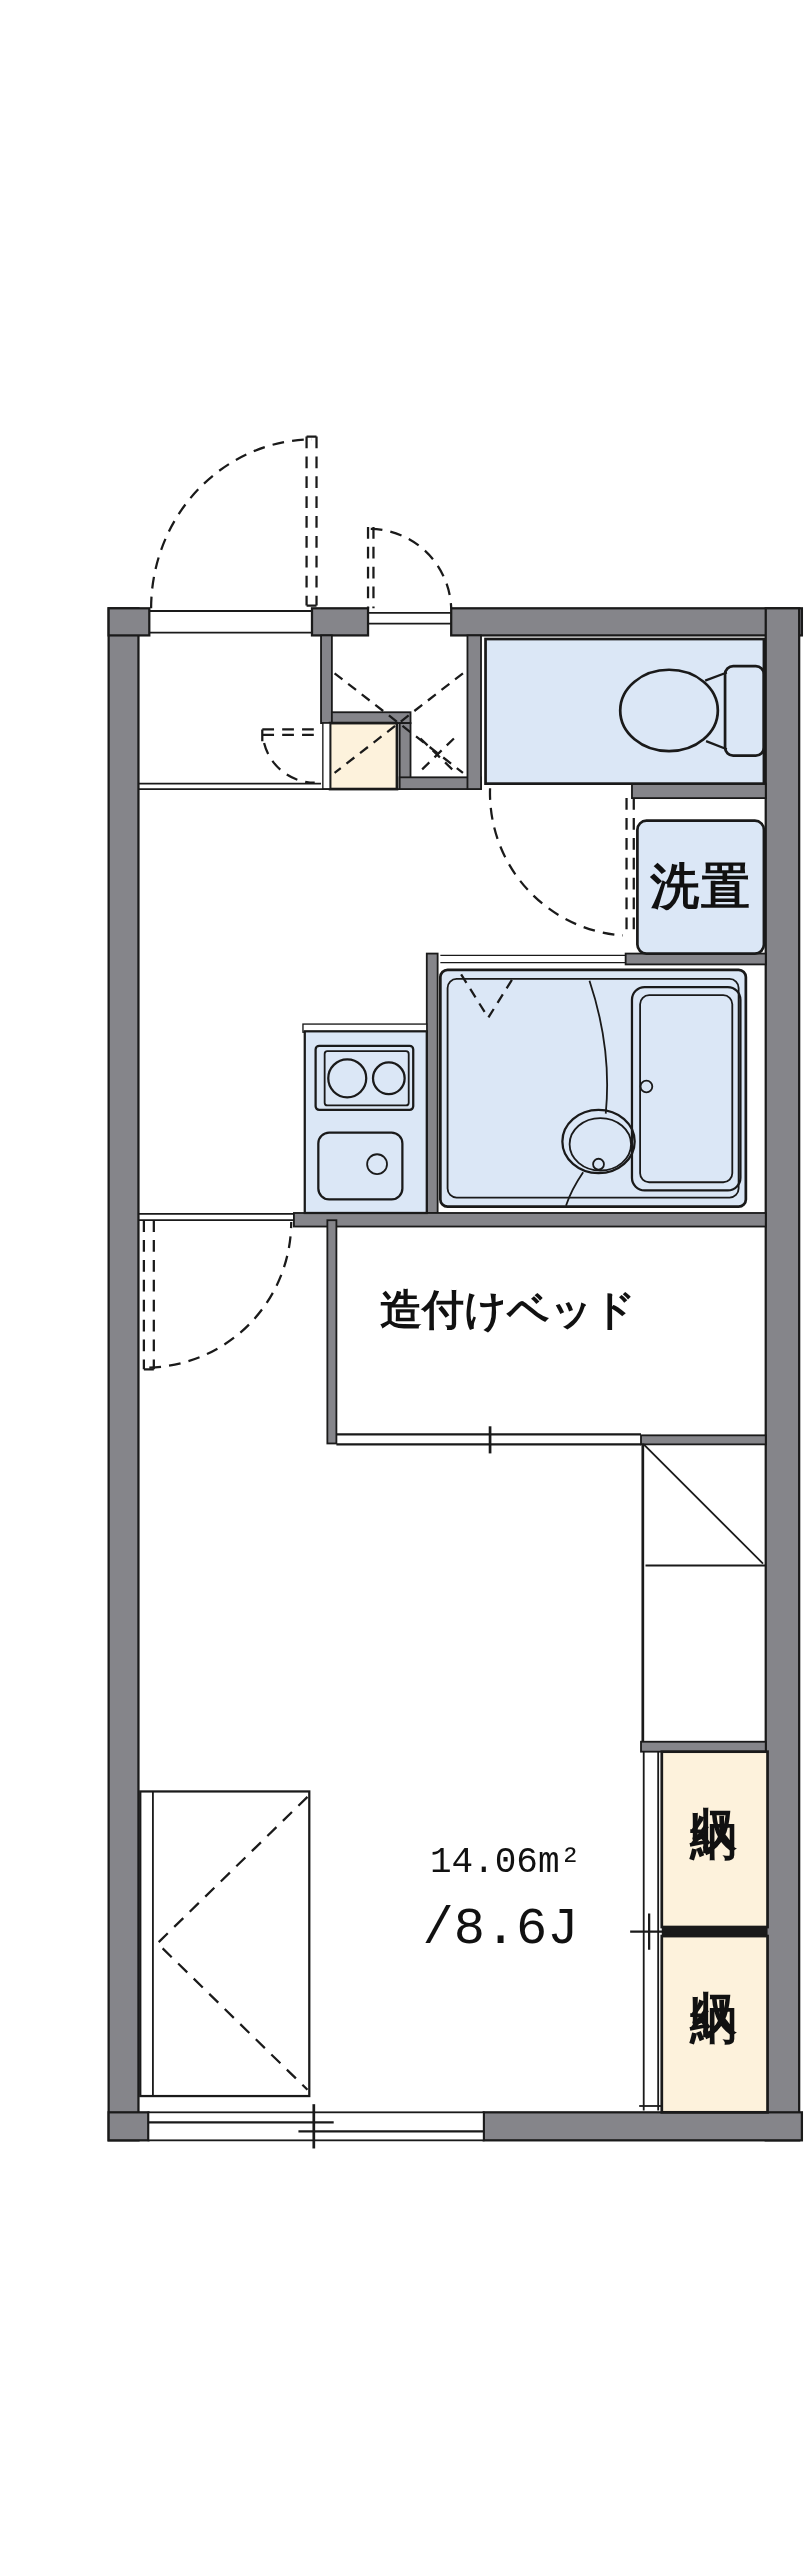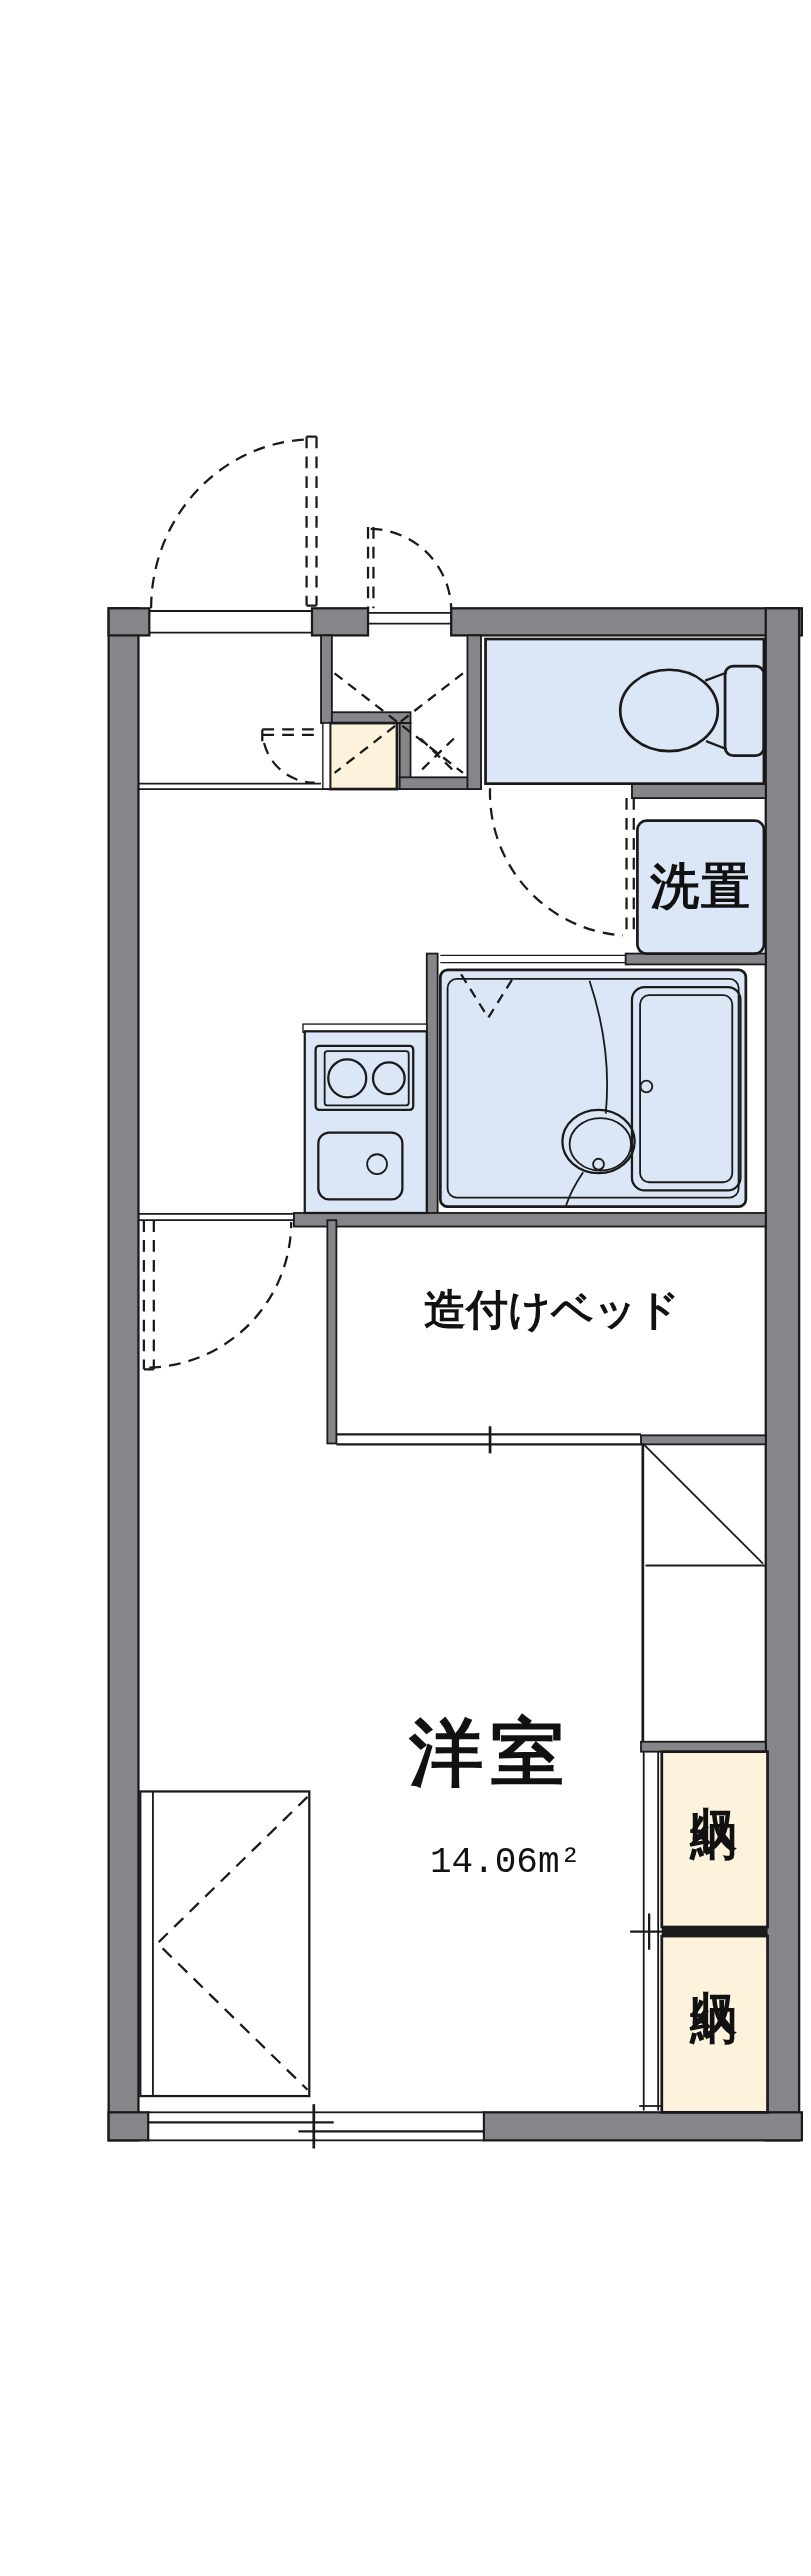--- a/index.html
+++ b/index.html
@@ -2,21 +2,21 @@
 <html style="font-size:14.5px"><head>
 <meta charset="utf-8">
 <style>
   html,body{margin:0;padding:0;background:#ffffff;}
   .stage{position:relative;width:812px;height:2576px;background:#ffffff;overflow:hidden;
          font-family:Liberation Mono, monospace;margin-left:47px;}
   .stage svg{position:absolute;left:0;top:0;}
   .lbl{position:absolute;color:#111;font-weight:600;text-align:center;line-height:1.3;
        white-space:nowrap;}
   .lbl-laundry{left:587px;top:859px;width:134px;font-size:49px;letter-spacing:1.8px;}
-  .lbl-bed{left:289px;top:1287px;width:344px;font-size:42px;white-space:normal;line-height:1.28;text-align:right;}
+  .lbl-bed{left:289px;top:1287px;width:344px;font-size:42px;white-space:normal;line-height:1.28;}
   .lbl-room{left:308px;top:1710px;width:271px;font-size:74px;letter-spacing:7.2px;}
   .lbl-m2{left:323px;top:1840px;width:271px;font-size:36px;font-weight:500;}
   .lbl-jo{left:318px;top:1896px;width:271px;font-size:52px;font-weight:500;}
   .v-text{writing-mode:vertical-rl;text-orientation:upright;letter-spacing:9px;
           position:absolute;color:#111;font-weight:600;}
   .lbl-st1{left:637px;top:1768px;height:172px;width:58px;font-size:47px;}
   .lbl-st2{left:637px;top:1952px;height:172px;width:58px;font-size:47px;}
 </style>
 </head>
 <body>
@@ -148,19 +148,19 @@
     <path d="M458 1078 L488 1126 L518 1078"></path>
   </g>
 </svg>
 
   <div class="lbl lbl-laundry">洗置</div>
 
   <div class="lbl lbl-bed">
     <div>造付けベッド</div>
   </div>
 
-  <div class="lbl lbl-room">洋室</div>
   <div class="lbl lbl-m2">14.06m²</div>
+  <div class="lbl lbl-jo">/8.6J</div>
 
   <div class="v-text lbl-st1">収納</div>
   <div class="v-text lbl-st2">収納</div>
 </div>
 
 
 </body></html>

